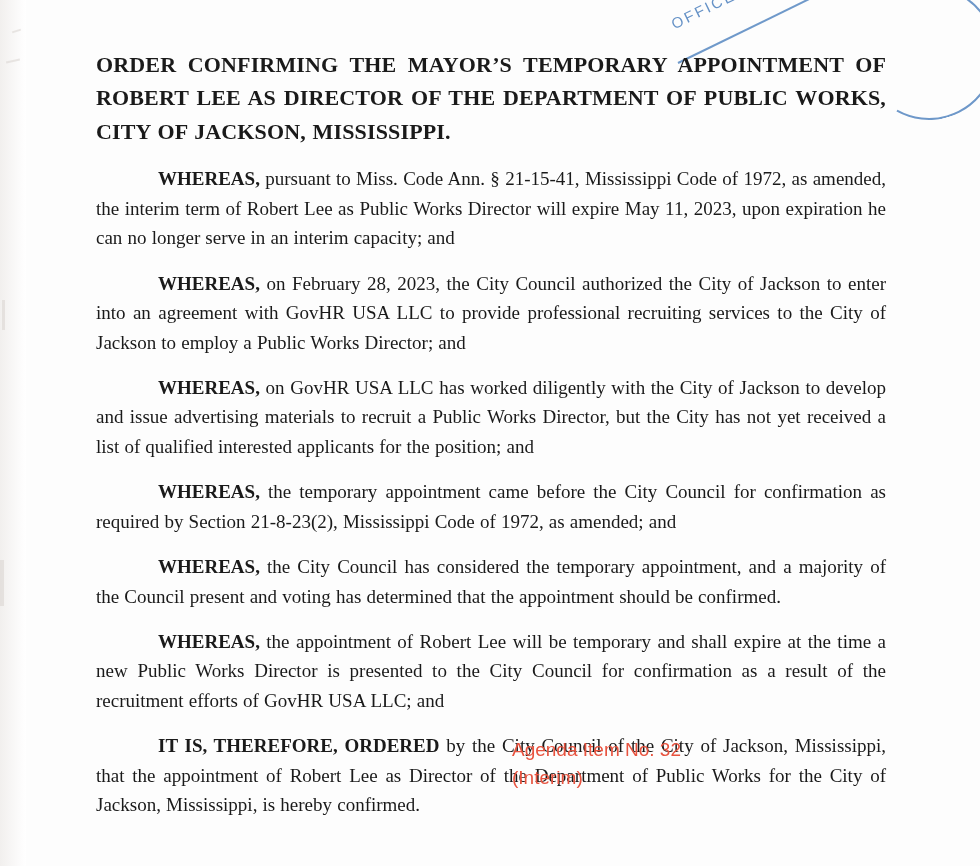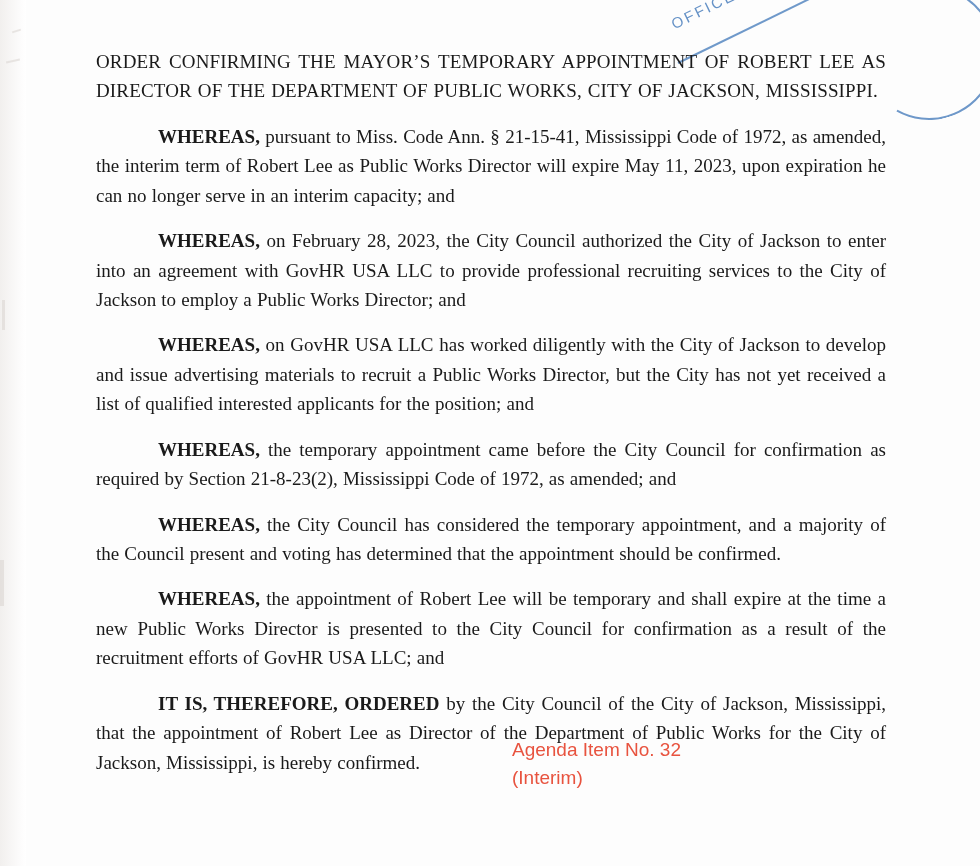--- a/index.html
+++ b/index.html
@@ -43,22 +43,22 @@
   .speck-d { left: 0px; top: 560px; width: 4px; height: 46px; }
 
   .content {
     position: absolute;
     left: 96px;
     top: 48px;
     width: 790px;
   }
 
   h1.doc-title {
-    font-size: 19px;
-    font-weight: normal;
+    font-size: 22px;
+    font-weight: bold;
     line-height: 1.52;
     margin: 0 0 16px 0;
     text-align: justify;
     text-align-last: left;
     letter-spacing: 0.15px;
     word-spacing: 1px;
   }
 
   p.clause {
     font-size: 19px;

